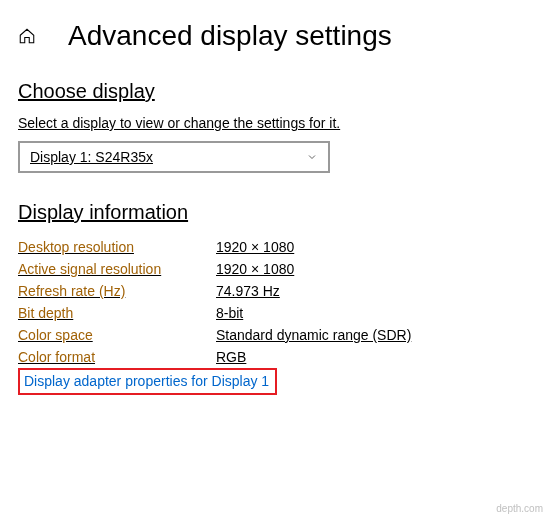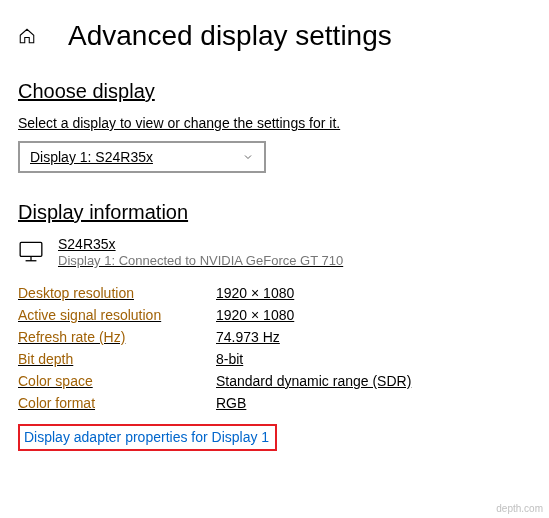--- a/index.html
+++ b/index.html
@@ -36,21 +36,21 @@
       font-weight: 350;
       margin-top: 28px;
       margin-bottom: 12px;
     }
     .section-subtext {
       font-size: 14px;
       color: #000;
       margin-bottom: 10px;
     }
     .dropdown {
-      width: 248px;
+      width: 312px;
       height: 32px;
       border: 2px solid #999999;
       display: flex;
       align-items: center;
       justify-content: space-between;
       padding: 0 10px;
       font-size: 14px;
       cursor: pointer;
       background: #fff;
     }
@@ -83,21 +83,20 @@
       line-height: 22px;
     }
     .info-label {
       width: 198px;
       color: #a16207;
     }
     .info-value {
       color: #000;
     }
     .adapter-link-wrap {
-      margin-top: 10px;
       display: inline-block;
       border: 2px solid #e51c23;
       padding: 2px 6px 3px 4px;
     }
     .adapter-link {
       color: #0066cc;
       font-size: 14px;
       cursor: pointer;
     }
     .watermark {
@@ -130,33 +129,20 @@
       <svg width="12" height="12" viewBox="0 0 24 24" fill="none" stroke="#333" stroke-width="1.5">
         <polyline points="6 9 12 15 18 9"></polyline>
       </svg>
     </span>
   </div>
 </div>
 
 <div class="section">
   <div class="section-heading">Display information</div>
 
-  <div class="display-info-header">
-    <span class="monitor-icon">
-      <svg width="26" height="26" viewBox="0 0 24 24" fill="none" stroke="#000" stroke-width="1.2">
-        <rect x="2" y="4" width="20" height="13" rx="1"></rect>
-        <line x1="7" y1="21" x2="17" y2="21"></line>
-        <line x1="12" y1="17" x2="12" y2="21"></line>
-      </svg>
-    </span>
-    <div>
-      <div class="display-name">S24R35x</div>
-      <div class="display-status">Display 1: Connected to NVIDIA GeForce GT 710</div>
-    </div>
-  </div>
 
   <div class="info-row">
     <div class="info-label">Desktop resolution</div>
     <div class="info-value">1920 × 1080</div>
   </div>
   <div class="info-row">
     <div class="info-label">Active signal resolution</div>
     <div class="info-value">1920 × 1080</div>
   </div>
   <div class="info-row">

